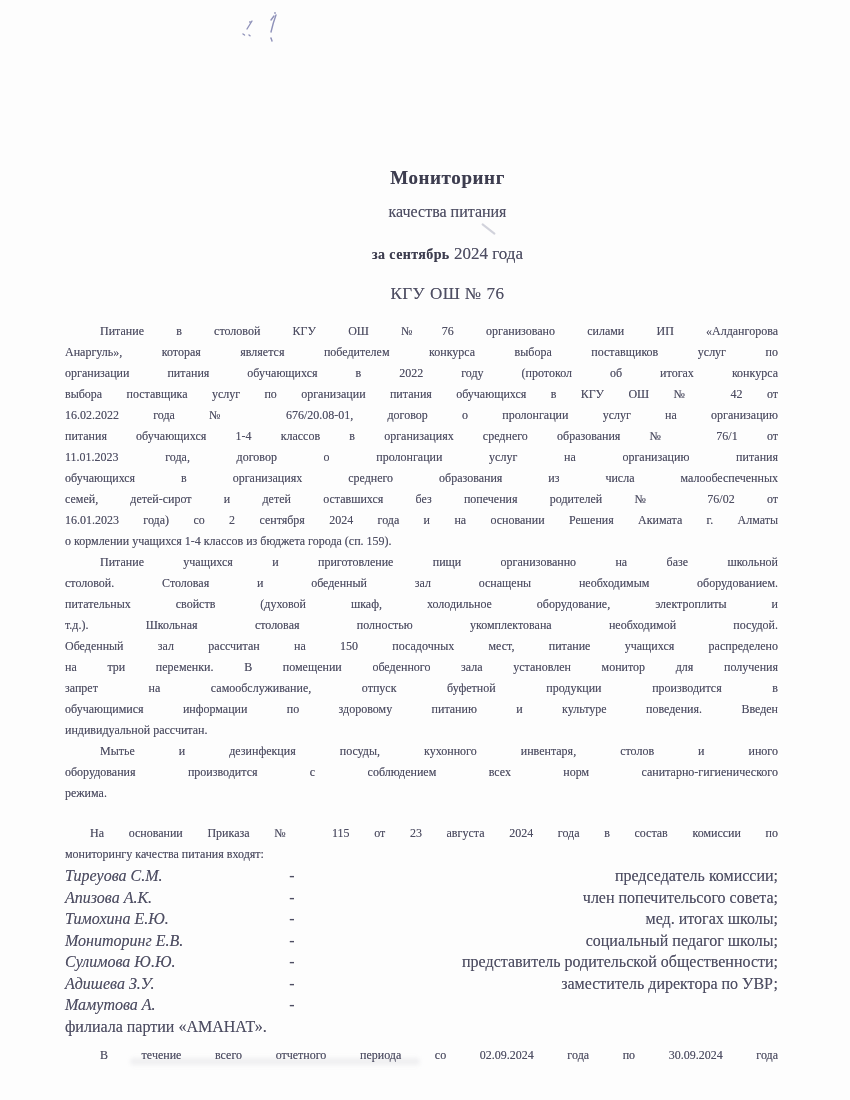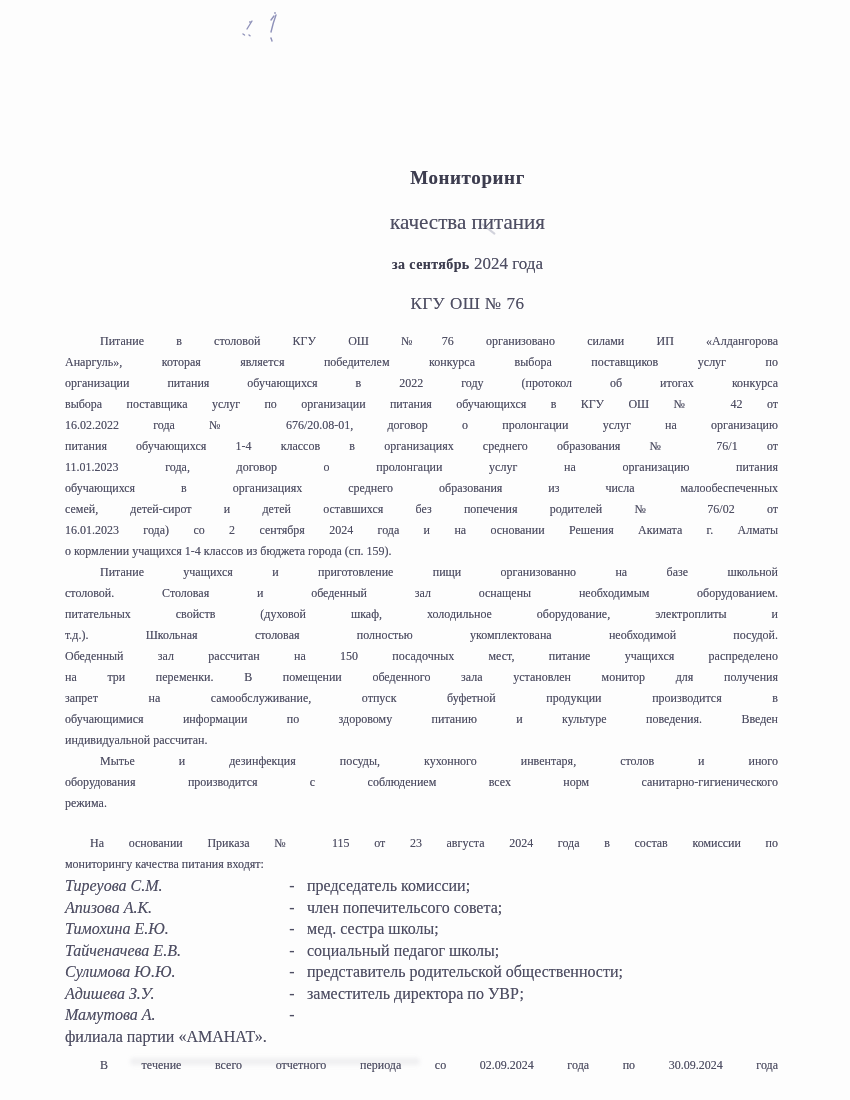--- a/index.html
+++ b/index.html
@@ -8,40 +8,40 @@
     width:850px;height:1100px;
     margin:0 auto;
     background:var(--paper,#fdfdfd);
     overflow:hidden;
     font-family:"Liberation Serif","DejaVu Serif",serif;
     color:var(--ink-body,#4e4e63);
     text-shadow:0 0 .5px rgba(78,78,99,.55);
   }
   .content{position:absolute;left:65px;top:0;width:713px;}
   
-  .titles{position:relative;left:46px;text-align:center;}
+  .titles{position:relative;left:26px;text-align:center;}
   .t1{margin-top:166px;font-size:19px;line-height:24px;font-weight:bold;
       letter-spacing:.6px;color:var(--ink-title,#3d3d4f);}
-  .t2{margin-top:21px;font-size:21px;line-height:22px;}
+  .t2{margin-top:11px;font-size:16px;line-height:22px;}
   .t3{margin-top:19px;font-size:17px;line-height:24px;}
   .t3 .b{font-size:14px;font-weight:bold;color:var(--ink-title,#3d3d4f);letter-spacing:.4px;text-align:center;}
   .t4{margin-top:16px;font-size:17px;line-height:22px;letter-spacing:.5px;}
   
   #paragraphs{margin-top:16px;}
   .line{font-size:12px;line-height:21px;white-space:normal;}
   .jline{text-align:justify;text-align-last:justify;-moz-text-align-last:justify;}
   .jline.end{text-align-last:left;-moz-text-align-last:left;}
   .indent{text-indent:35px;}
   .indent-sm{text-indent:25px;}
   
   #commission{margin-top:19px;}
   .member-row{display:flex;font-size:16px;line-height:21.5px;}
   .member-name{width:212px;font-style:italic;flex:none;}
   .member-dash{width:30px;flex:none;text-align:center;}
-  .member-role{flex:1;}
+  .member-role{flex:1;text-align:right;}
   .cont-line{font-size:16px;line-height:21.5px;}
   
   .footer-line{margin-top:8px;}
   
   .pen-marks{position:absolute;left:225px;top:8px;width:70px;height:40px;}
   .artifact-diag{position:absolute;left:480px;top:228px;width:17px;height:2px;
       background:#c6c7d2;transform:rotate(38deg);border-radius:2px;opacity:.8;}
   .smudge{position:absolute;left:130px;top:1058px;width:290px;height:7px;
       background:rgba(176,176,190,.18);filter:blur(2px);border-radius:4px;}
 </style>
@@ -121,24 +121,24 @@
             <span class="member-role">председатель комиссии;</span>
           </div>
           <div class="member-row">
             <span class="member-name">Апизова А.К.</span>
             <span class="member-dash">-</span>
             <span class="member-role">член попечительсого совета;</span>
           </div>
           <div class="member-row">
             <span class="member-name">Тимохина Е.Ю.</span>
             <span class="member-dash">-</span>
-            <span class="member-role">мед. сестра школы;</span>
+            <span class="member-role">мед. итогах школы;</span>
           </div>
           <div class="member-row">
-            <span class="member-name">Тайченачева Е.В.</span>
+            <span class="member-name">Мониторинг Е.В.</span>
             <span class="member-dash">-</span>
             <span class="member-role">социальный педагог школы;</span>
           </div>
           <div class="member-row">
             <span class="member-name">Сулимова Ю.Ю.</span>
             <span class="member-dash">-</span>
             <span class="member-role">представитель родительской общественности;</span>
           </div>
           <div class="member-row">
             <span class="member-name">Адишева З.У.</span>

